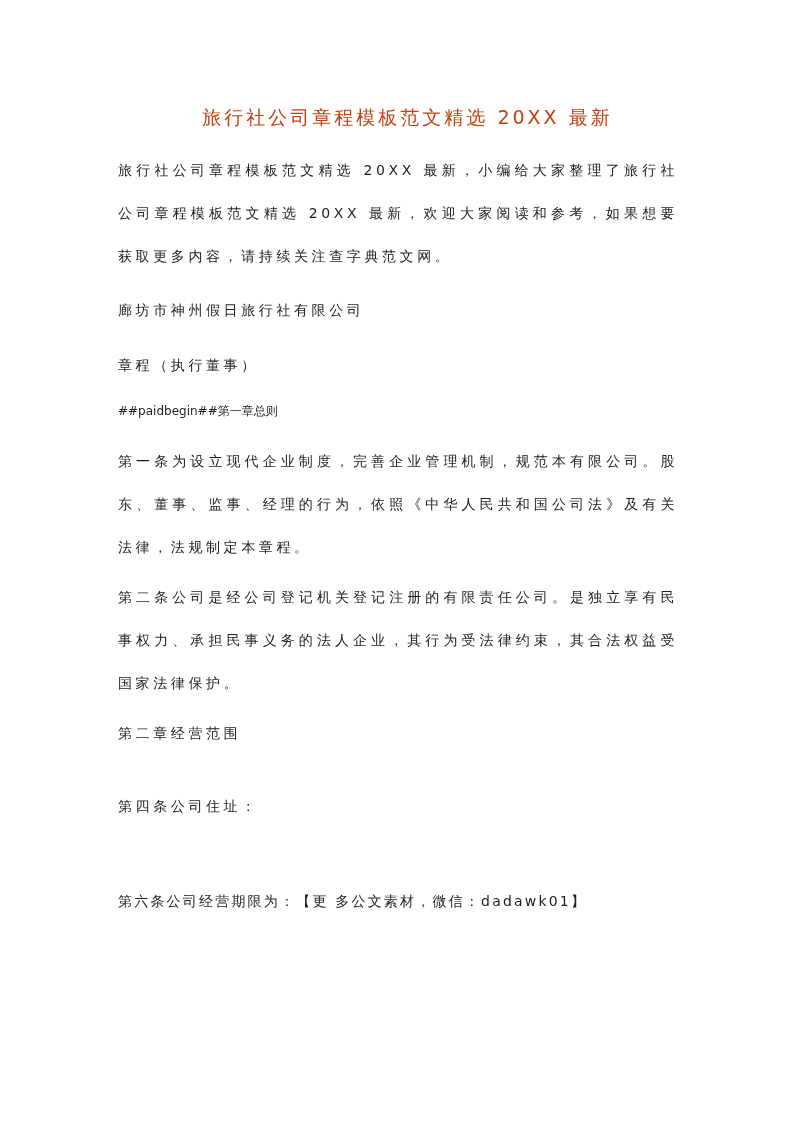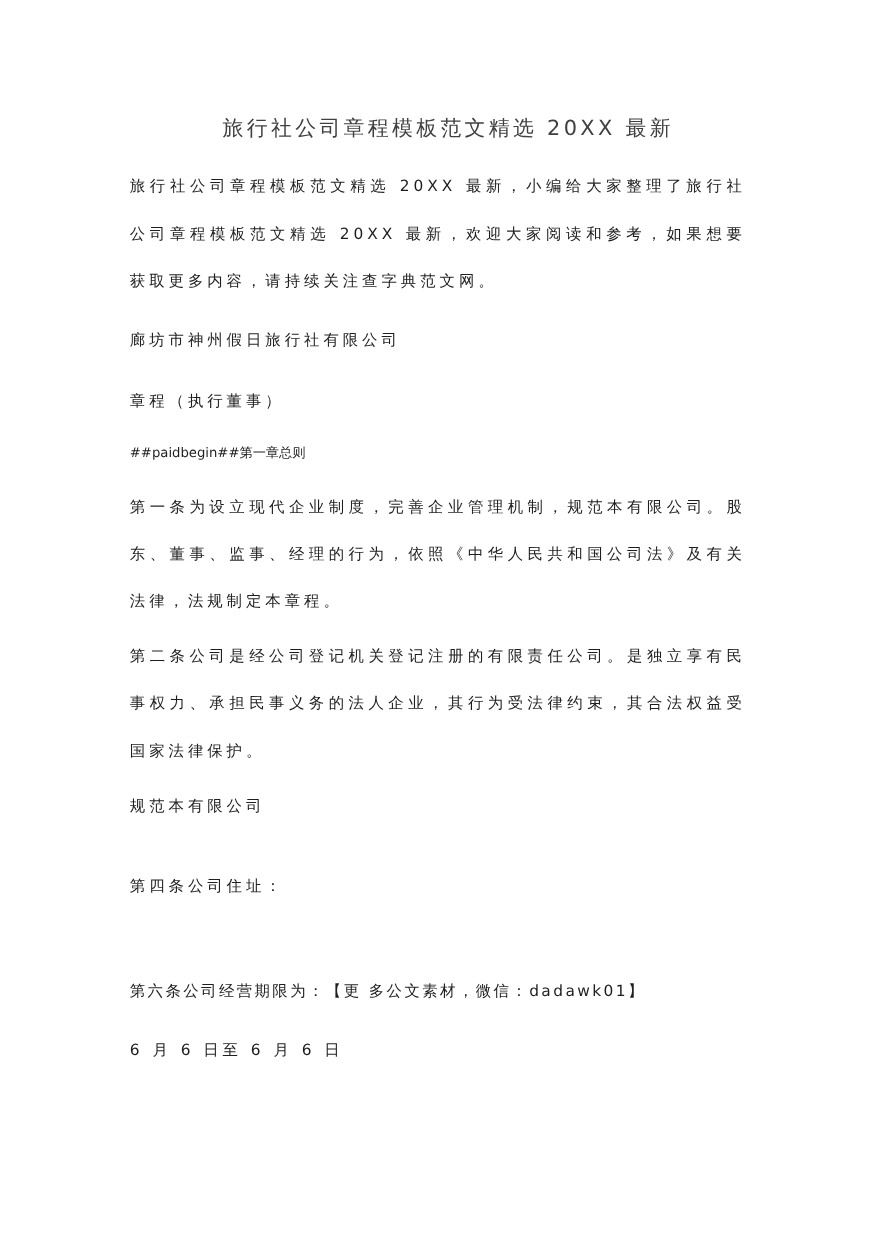--- a/index.html
+++ b/index.html
@@ -25,21 +25,21 @@
     }
     .title {
       position: absolute;
       left: 0;
       width: 793px;
       top: 104px;
       text-align: center;
       font-size: 19px;
       letter-spacing: 3px;
       line-height: 26px;
-      color: #404040;
+      color: #c2410c;
       padding-left: 22px;
       box-sizing: border-box;
     }
     .para {
       position: absolute;
       left: 118px;
       width: 560px;
       font-size: 14px;
       letter-spacing: 3.6px;
       line-height: 43px;
@@ -72,23 +72,22 @@
   <p class="para single" style="top:289px;">廊坊市神州假日旅行社有限公司</p>
 
   <p class="para single" style="top:344px;">章程（执行董事）</p>
 
   <div class="small" style="top:403px;">##paidbegin##第一章总则</div>
 
   <p class="para" style="top:440px;">第一条为设立现代企业制度，完善企业管理机制，规范本有限公司。股东、董事、监事、经理的行为，依照《中华人民共和国公司法》及有关法律，法规制定本章程。</p>
 
   <p class="para" style="top:576px;">第二条公司是经公司登记机关登记注册的有限责任公司。是独立享有民事权力、承担民事义务的法人企业，其行为受法律约束，其合法权益受国家法律保护。</p>
 
-  <p class="para single" style="top:712px;">规范本有限公司</p>
+  <p class="para single" style="top:712px;">第二章经营范围</p>
 
   <p class="para single" style="top:785px;">第四条公司住址：</p>
 
 
   <p class="para single" style="top:880px; letter-spacing:2.2px;">第六条公司经营期限为：【更 多公文素材，微信：dadawk01】</p>
 
-  <p class="para single" style="top:934px;">6 月 6 日至 6 月 6 日</p>
 
 
 </div>
 
 </body></html>

